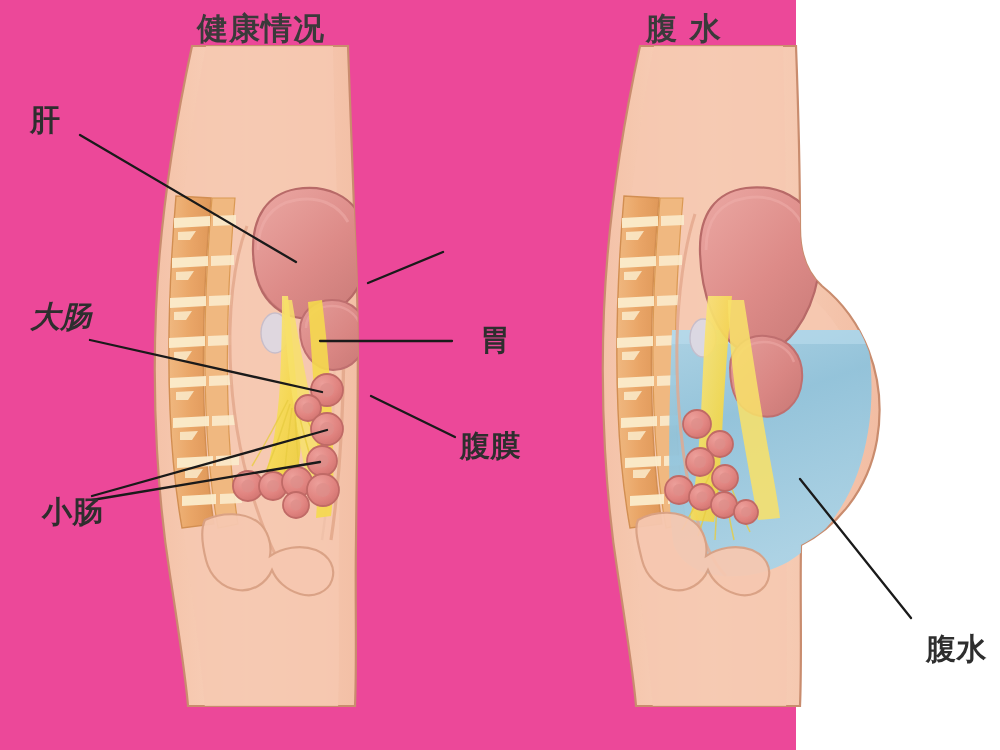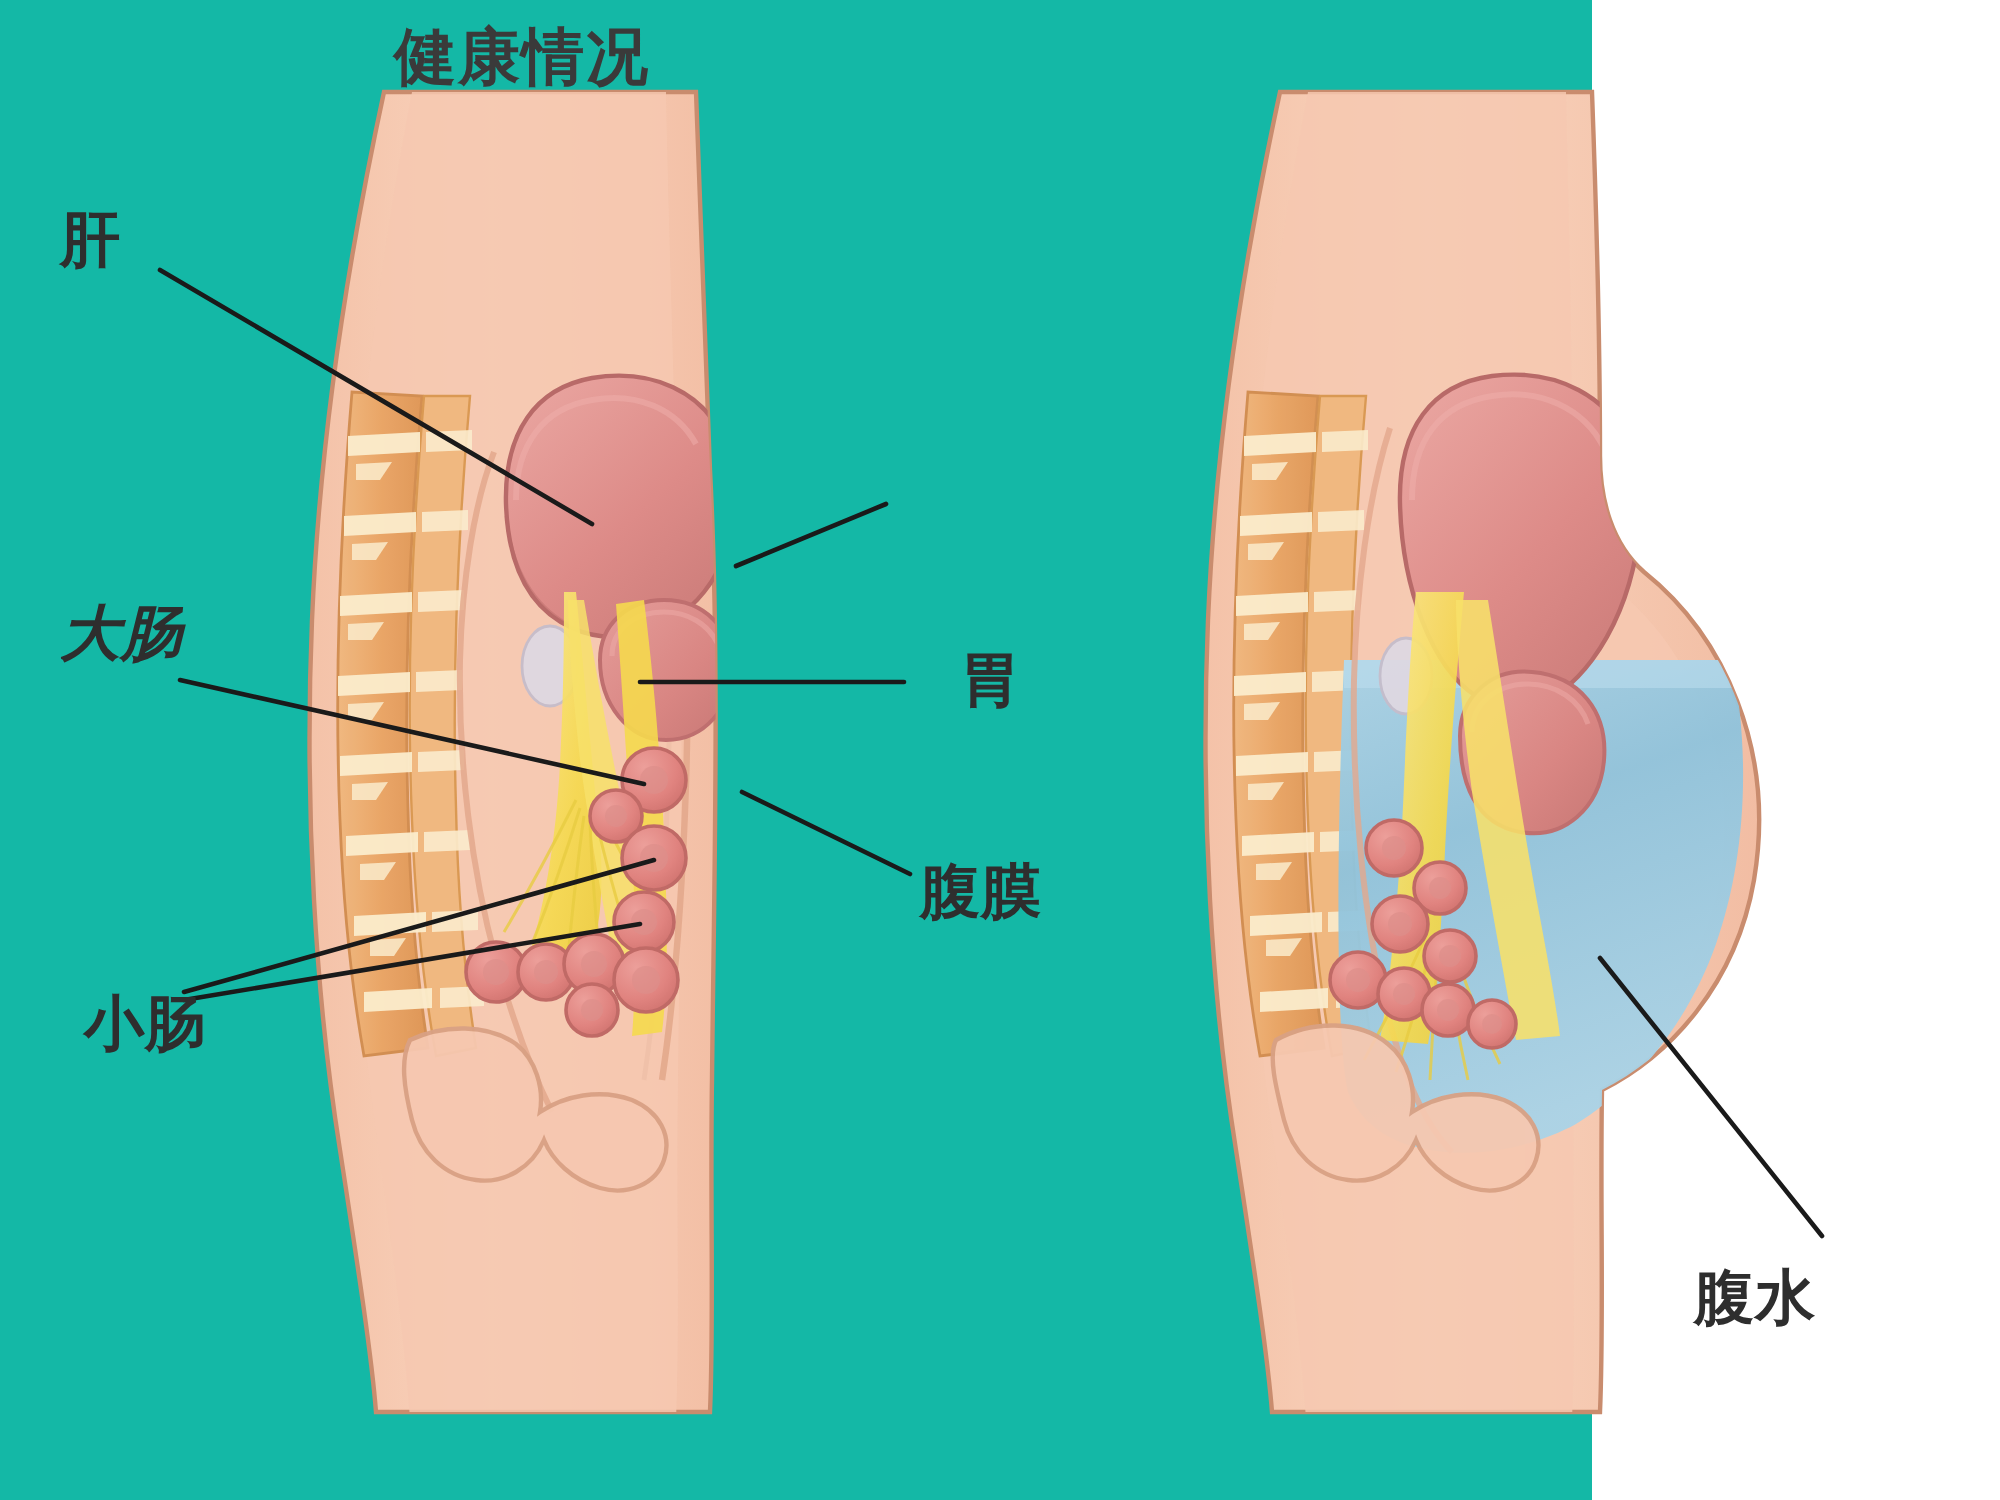--- a/index.html
+++ b/index.html
@@ -11,21 +11,21 @@
   body {
     width: 1000px;
     height: 750px;
     overflow: hidden;
     font-family: "DejaVu Sans", "Liberation Sans", sans-serif;
   }
   #figure-root {
     position: relative;
     width: 796px;
     height: 750px;
-    background: #14b8a6;
+    background: #ec4899;
   }
   #figure-svg {
     position: absolute;
     top: 0;
     left: 0;
     width: 1000px;
     height: 750px;
     display: block;
   }
   .panel-title {
@@ -47,21 +47,21 @@
     font-family: "DejaVu Sans", "Liberation Sans", sans-serif;
   }
   #title-healthy { left: 197px; top: 8px; }
   #title-ascites { left: 646px; top: 8px; }
   #label-liver            { left: 30px;  top: 100px; }
   #label-large-intestine  { left: 30px;  top: 297px; font-style: italic; }
   #label-small-intestine  { left: 28px;  top: 492px; margin-left: 14px; }
   #label-peritoneal-cavity{ left: 449px; top: 201px; }
   #label-stomach          { left: 480px; top: 320px; }
   #label-peritoneum       { left: 460px; top: 426px; }
-  #label-ascites-fluid    { left: 847px; top: 629px; }
+  #label-ascites-fluid    { left: 926px; top: 629px; }
 </style>
 </head>
 <body>
 
 <div id="figure-root">
 
   <svg id="figure-svg" viewBox="0 0 1000 750">
     <defs>
       <linearGradient id="gradSkin" x1="0" y1="0" x2="1" y2="0">
         <stop offset="0%" stop-color="#f4c2a8"></stop>
@@ -358,20 +358,21 @@
       <line x1="92" y1="496" x2="327" y2="430"></line>
       <line x1="92" y1="500" x2="320" y2="462"></line>
       <line x1="443" y1="252" x2="368" y2="283"></line>
       <line x1="452" y1="341" x2="320" y2="341"></line>
       <line x1="455" y1="437" x2="371" y2="396"></line>
       <line x1="911" y1="618" x2="800" y2="479"></line>
     </g>
   </svg>
 
   <div class="panel-title" id="title-healthy">健康情况</div>
+  <div class="panel-title" id="title-ascites">腹 水</div>
 
   <div class="anno-label" id="label-liver">肝</div>
   <div class="anno-label" id="label-large-intestine">大肠</div>
   <div class="anno-label" id="label-small-intestine">小肠</div>
   <div class="anno-label" id="label-stomach">胃</div>
   <div class="anno-label" id="label-peritoneum">腹膜</div>
   <div class="anno-label" id="label-ascites-fluid">腹水</div>
 
 </div>
 

